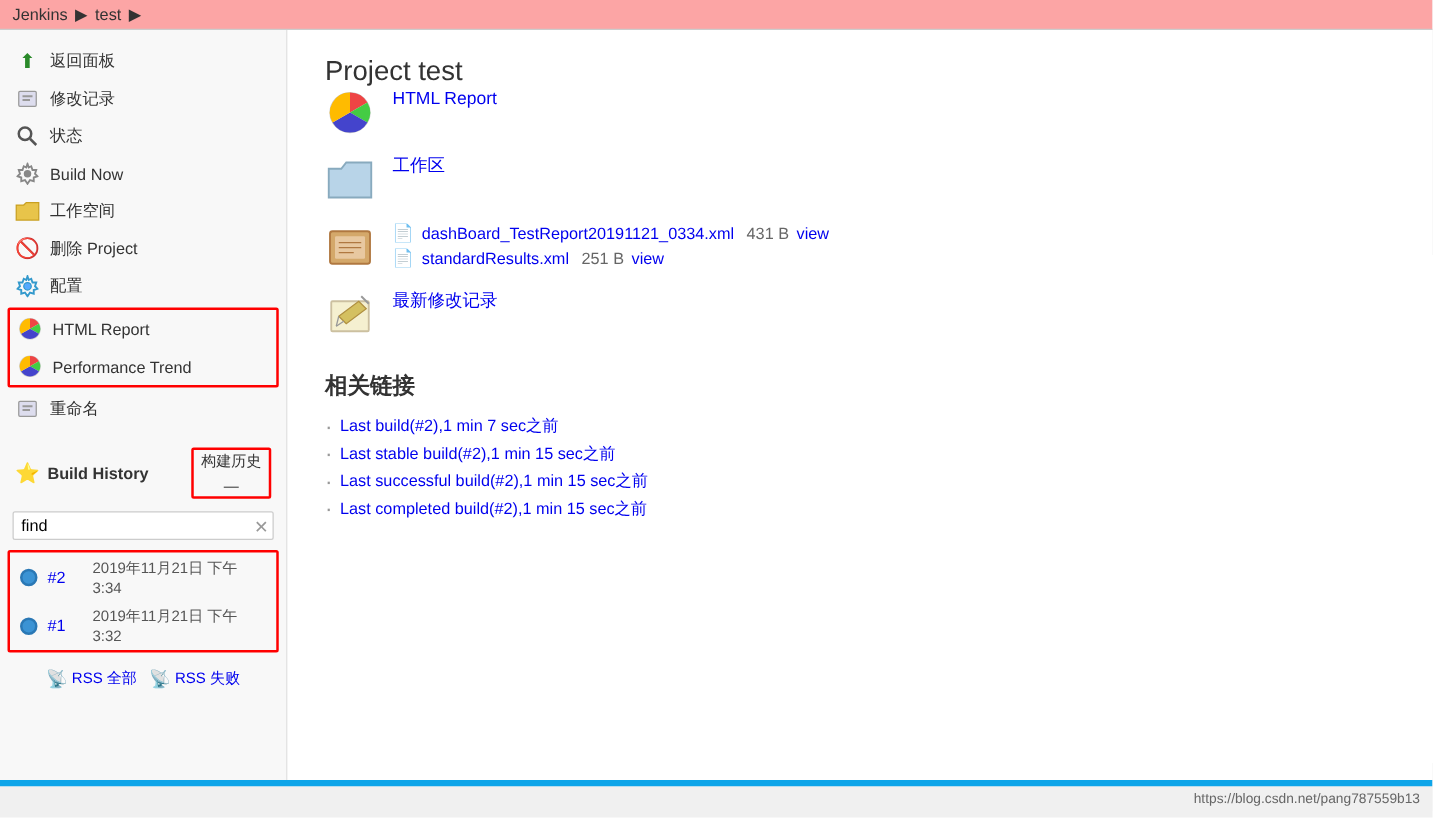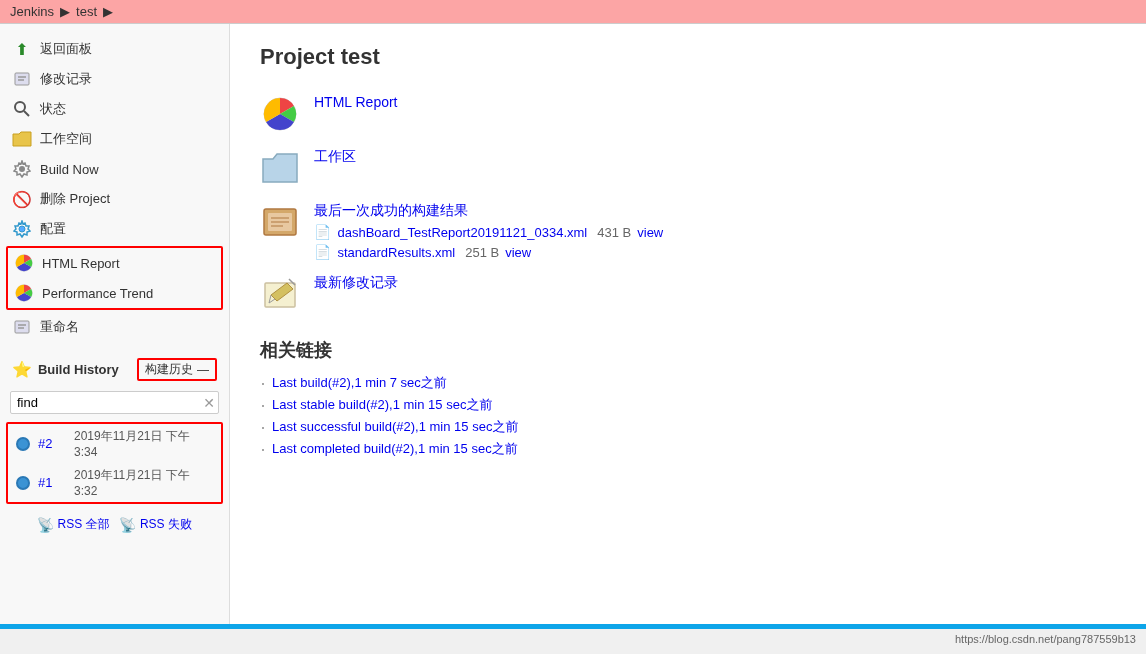--- a/index.html
+++ b/index.html
@@ -67,20 +67,21 @@
     .build-history-title { font-weight: bold; font-size: 13px; }
     .build-history-badge {
       border: 2px solid red;
       border-radius: 2px;
       padding: 1px 6px;
       display: flex;
       align-items: center;
       gap: 4px;
       font-size: 12px;
       color: #333;
+      flex-direction: column;
     }
     .find-input-wrap {
       position: relative;
       padding: 4px 10px;
     }
     .find-input {
       width: 100%;
       border: 1px solid #ccc;
       padding: 3px 22px 3px 6px;
       font-size: 13px;
@@ -116,21 +117,21 @@
     }
     .rss-link { color: #00e; text-decoration: none; font-size: 12px; display: flex; align-items: center; gap: 3px; }
     .rss-icon { color: #f60; font-size: 14px; }
 
     
     #content {
       flex: 1;
       padding: 20px 30px;
       background: #fff;
     }
-    #content h1 { font-size: 22px; font-weight: bold; margin-bottom: 24px; color: #333; }
+    #content h1 { font-size: 22px; font-weight: normal; color: #333; }
     .content-row {
       display: flex;
       align-items: flex-start;
       gap: 14px;
       margin-bottom: 14px;
     }
     .content-row-icon { width: 40px; height: 40px; flex-shrink: 0; display: flex; align-items: center; justify-content: center; }
     .content-row-body { display: flex; flex-direction: column; gap: 4px; }
     .content-link { color: #00e; text-decoration: none; font-size: 14px; }
     .file-row { display: flex; align-items: center; gap: 6px; font-size: 13px; }
@@ -200,34 +201,34 @@
       <span class="icon">
         <svg width="18" height="18" viewBox="0 0 18 18">
             <circle cx="7" cy="7" r="5" stroke="#555" stroke-width="2" fill="none"></circle>
             <line x1="11" y1="11" x2="16" y2="16" stroke="#555" stroke-width="2"></line>
           </svg>
       </span>
       <span class="label">状态</span>
     </a>
     <a href="#" class="sidebar-item">
       <span class="icon">
-        <svg width="20" height="18" viewBox="0 0 20 18">
-            <path d="M1,4 L7,4 L9,2 L19,2 L19,16 L1,16 Z" fill="#e8c44a" stroke="#c9a020" stroke-width="1"></path>
-          </svg>
-      </span>
-      <span class="label">工作空间</span>
-    </a>
-    <a href="#" class="sidebar-item">
-      <span class="icon">
         <svg width="18" height="18" viewBox="0 0 18 18">
             <circle cx="9" cy="9" r="3" fill="#888"></circle>
             <path d="M9,1 L10,4 L12,3 L13,6 L16,6 L15,9 L17,11 L14,12 L14,15 L11,14 L9,17 L7,14 L4,15 L4,12 L1,11 L3,9 L2,6 L5,6 L6,3 L8,4 Z" fill="none" stroke="#888" stroke-width="1.5"></path>
           </svg>
       </span>
       <span class="label">Build Now</span>
+    </a>
+    <a href="#" class="sidebar-item">
+      <span class="icon">
+        <svg width="20" height="18" viewBox="0 0 20 18">
+            <path d="M1,4 L7,4 L9,2 L19,2 L19,16 L1,16 Z" fill="#e8c44a" stroke="#c9a020" stroke-width="1"></path>
+          </svg>
+      </span>
+      <span class="label">工作空间</span>
     </a>
     <a href="#" class="sidebar-item">
       <span class="icon icon-no">🚫</span>
       <span class="label">删除 Project</span>
     </a>
     <a href="#" class="sidebar-item">
       <span class="icon">
         <svg width="18" height="18" viewBox="0 0 18 18">
             <circle cx="9" cy="9" r="3" fill="#5af" stroke="#39c" stroke-width="1"></circle>
             <path d="M9,1 L10,4 L12,3 L13,6 L16,6 L15,9 L17,11 L14,12 L14,15 L11,14 L9,17 L7,14 L4,15 L4,12 L1,11 L3,9 L2,6 L5,6 L6,3 L8,4 Z" fill="none" stroke="#39c" stroke-width="1.5"></path>
@@ -350,21 +351,20 @@
       <div class="content-row-icon">
         <svg width="38" height="38" viewBox="0 0 38 38">
           <rect x="3" y="6" width="32" height="26" rx="2" fill="#d4a86a" stroke="#b07840" stroke-width="1.5"></rect>
           <rect x="7" y="10" width="24" height="18" rx="1" fill="#e8c8a0"></rect>
           <line x1="10" y1="15" x2="28" y2="15" stroke="#b07840" stroke-width="1"></line>
           <line x1="10" y1="19" x2="28" y2="19" stroke="#b07840" stroke-width="1"></line>
           <line x1="10" y1="23" x2="22" y2="23" stroke="#b07840" stroke-width="1"></line>
         </svg>
       </div>
       <div class="content-row-body">
-        <a href="#" class="content-link">最后一次成功的构建结果</a>
         <div class="file-row">
           <span class="file-icon">📄</span>
           <a href="#" class="content-link" style="font-size:13px">dashBoard_TestReport20191121_0334.xml</a>
           <span class="file-size">431 B</span>
           <a href="#" class="view-link">view</a>
         </div>
         <div class="file-row">
           <span class="file-icon">📄</span>
           <a href="#" class="content-link" style="font-size:13px">standardResults.xml</a>
           <span class="file-size">251 B</span>

